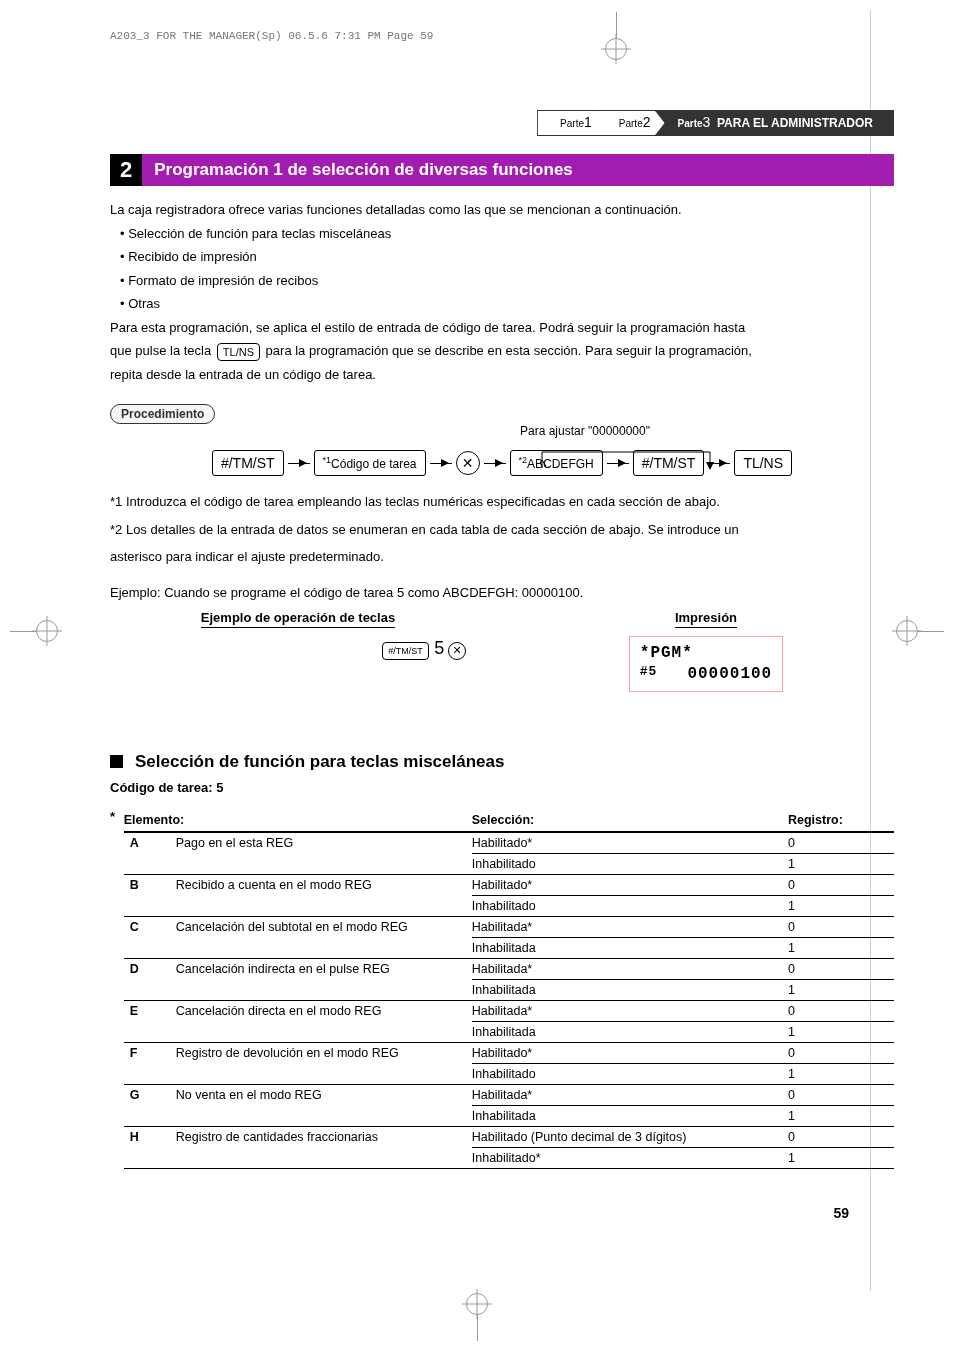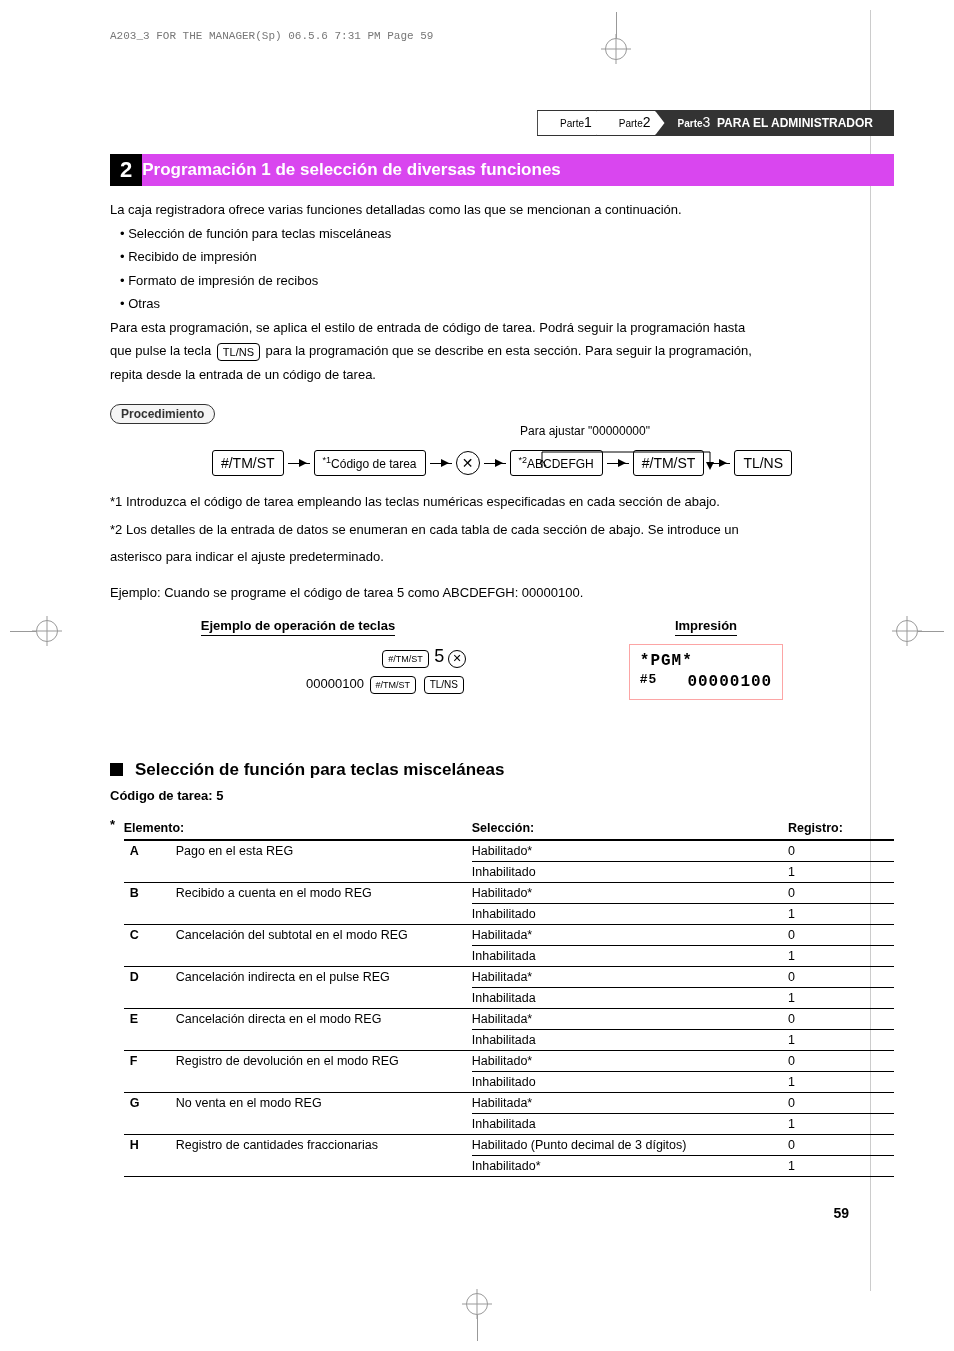--- a/index.html
+++ b/index.html
@@ -134,25 +134,25 @@
     color: #fff;
     font-size: 22px;
     font-weight: bold;
     padding: 4px 10px;
     line-height: 1;
     display: flex;
     align-items: center;
   }
   .section-bar {
     flex: 1;
-    background: #d946ef;
+    background: #a21caf;
     color: #fff;
     font-size: 17px;
     font-weight: bold;
-    padding: 6px 0;
+    padding: 6px 12px;
     display: flex;
     align-items: center;
   }
 
   .body-text { line-height: 1.5; margin-bottom: 4px; }
   .bullet { margin-left: 10px; }
   .keycap {
     display: inline-block;
     border: 1px solid #000;
     border-radius: 4px;
@@ -214,21 +214,21 @@
   .flow-circle {
     width: 22px; height: 22px; border: 1px solid #000; border-radius: 50%;
     display: flex; align-items: center; justify-content: center;
     font-size: 14px;
   }
 
   .note { margin: 8px 0 4px 0; line-height: 1.5; }
 
   .example-row {
     display: flex;
-    margin-top: 16px;
+    margin-top: 8px;
     gap: 32px;
     align-items: flex-start;
   }
   .example-col { flex: 1; }
   .example-header {
     font-weight: bold;
     text-align: center;
     border-bottom: 1px solid transparent;
     margin-bottom: 4px;
     font-size: 13px;
@@ -400,25 +400,20 @@
   <div class="body-text" style="margin-top:16px;">Ejemplo:   Cuando se programe el código de tarea 5 como ABCDEFGH: 00000100.</div>
 
   <div class="example-row">
     <div class="example-col example-center">
       <span class="example-header u">Ejemplo de operación de teclas</span>
       <div class="example-keys">
         <span class="keycap" style="font-size:9px;">#/TM/ST</span>
         <span style="font-size:18px;">5</span>
         <span class="flow-circle" style="display:inline-flex;width:16px;height:16px;font-size:11px;vertical-align:middle;">✕</span>
       </div>
-      <div class="example-keys">
-        <span>00000100</span>
-        <span class="keycap" style="font-size:9px;">#/TM/ST</span>
-        <span class="keycap" style="font-size:10px;">TL/NS</span>
-      </div>
     </div>
     <div class="example-col example-center">
       <span class="example-header u">Impresión</span>
       <div style="margin-top:4px;">
         <div class="print-box">
           <div>*PGM*</div>
           <div class="line2">
             <span class="small">#5</span>
             <span>00000100</span>
           </div>

